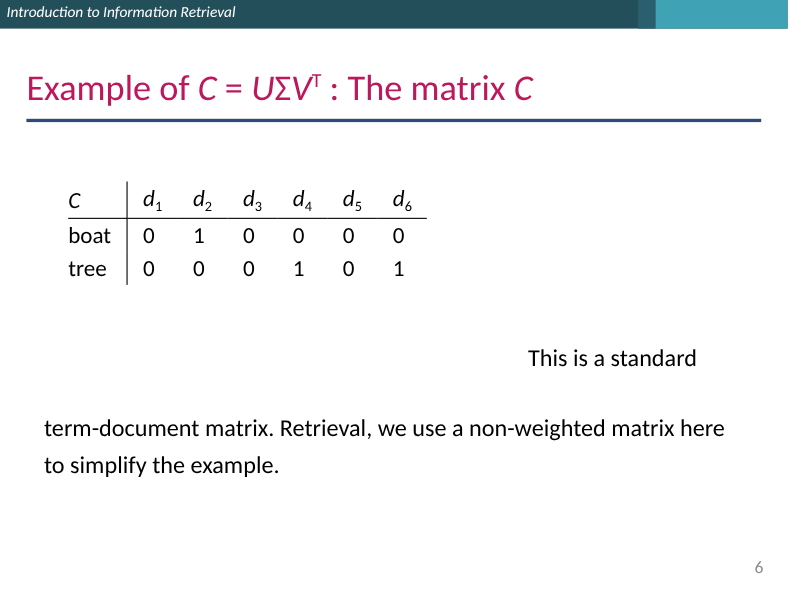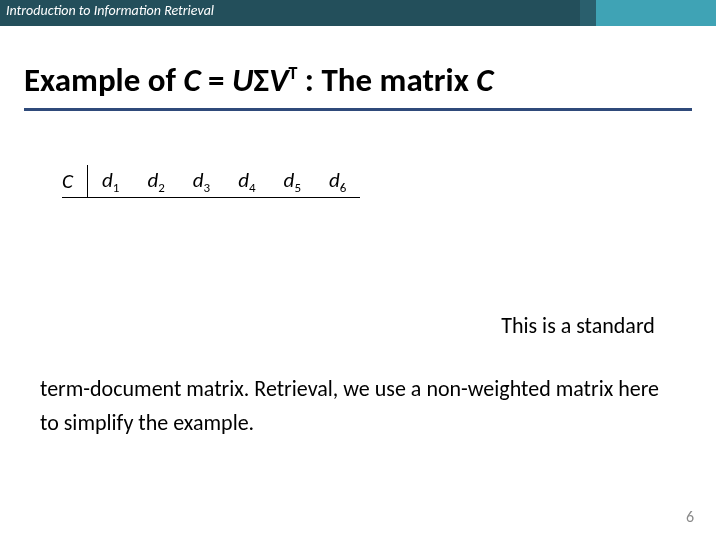--- a/index.html
+++ b/index.html
@@ -50,22 +50,22 @@
     font-style: italic;
     font-size: 14px;
     font-weight: 400;
   }
   .title {
     position: absolute;
     top: 60px;
     left: 24px;
     right: 24px;
     font-size: 33px;
-    color: #000000;
-    font-weight: 700;
+    color: #be185d;
+    font-weight: 400;
     padding-bottom: 8px;
     border-bottom: 3px solid #2f4a7a;
   }
   .title .ital { font-style: italic; }
   .title sup { font-size: 18px; vertical-align: super; }
   .matrix {
     position: absolute;
     top: 165px;
     left: 62px;
     font-family: Calibri, Arial, sans-serif;
@@ -97,21 +97,21 @@
     font-style: normal;
   }
   .bodytext {
     position: absolute;
     left: 40px;
     right: 40px;
     font-size: 22px;
     line-height: 1.55;
     color: #000;
   }
-  .bt1 { top: 309px; left: 480px; right: 40px; text-align: center; }
+  .bt1 { top: 309px; left: 480px; right: 40px; text-align: left; }
   .bt2 { top: 372px; }
   .pagenum {
     position: absolute;
     right: 22px;
     bottom: 14px;
     font-size: 16px;
     color: #8a8a8a;
   }
 </style>
 </head>
@@ -135,20 +135,38 @@
           <th class="rowlabel">C</th>
           <th><span>d</span><sub>1</sub></th>
           <th><span>d</span><sub>2</sub></th>
           <th><span>d</span><sub>3</sub></th>
           <th><span>d</span><sub>4</sub></th>
           <th><span>d</span><sub>5</sub></th>
           <th><span>d</span><sub>6</sub></th>
         </tr>
       </thead>
       <tbody>
+        <tr>
+          <td class="rowlabel">boat</td>
+          <td>0</td>
+          <td>1</td>
+          <td>0</td>
+          <td>0</td>
+          <td>0</td>
+          <td>0</td>
+        </tr>
+        <tr>
+          <td class="rowlabel">tree</td>
+          <td>0</td>
+          <td>0</td>
+          <td>0</td>
+          <td>1</td>
+          <td>0</td>
+          <td>1</td>
+        </tr>
       </tbody>
     </table>
   </div>
 
   <div class="bodytext bt1">This is a standard</div>
   <div class="bodytext bt2">term-document matrix. Retrieval, we use a non-weighted matrix here to simplify the example.</div>
 
   <div class="pagenum">6</div>
 </div>
 

